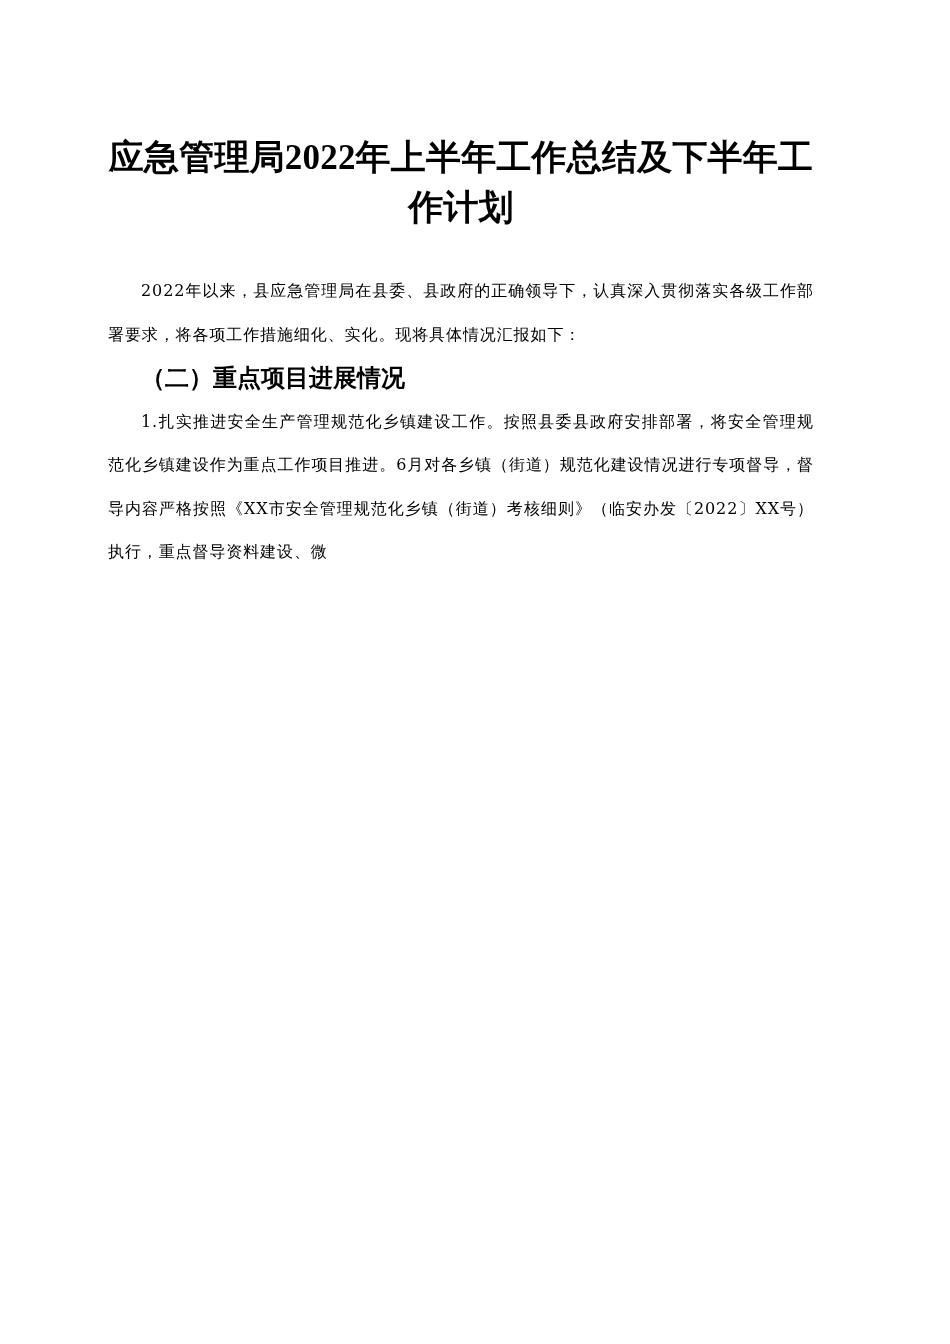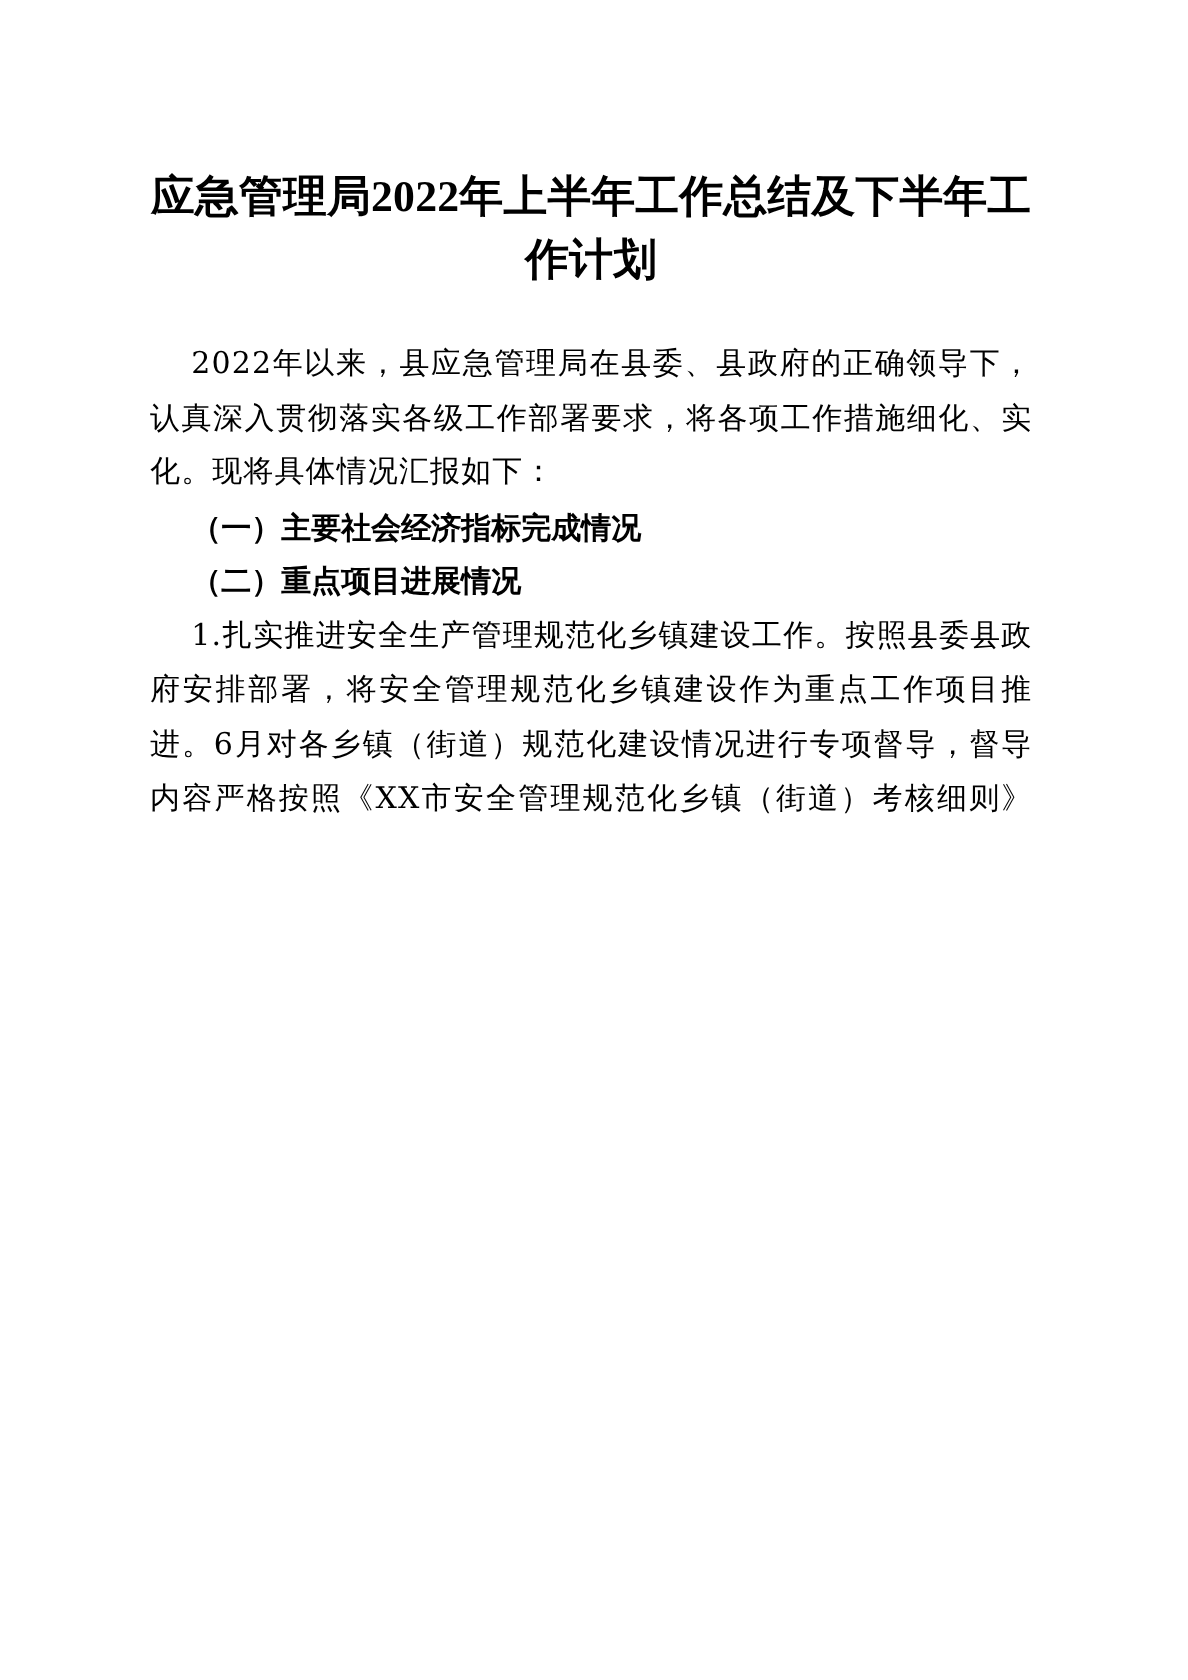--- a/index.html
+++ b/index.html
@@ -13,21 +13,21 @@
     width: 950px;
     height: 1344px;
     background: #ffffff;
     margin: 0 auto;
     overflow: hidden;
     box-sizing: border-box;
   }
 
   .doc-body {
     position: absolute;
-    left: 120px;
+    left: 108px;
     top: 0;
     width: 706px;
   }
 
   
   .doc-title {
     font-family: "Liberation Serif", "DejaVu Serif", serif;
     font-weight: bold;
     font-size: 35px;
     line-height: 50px;
@@ -58,21 +58,21 @@
     line-height: 43.5px;
     color: #000000;
     margin: 0;
     text-indent: 33px;
     word-break: break-all;
   }
 
   
   .body-para {
     font-family: "DejaVu Serif", "Liberation Serif", serif;
-    font-size: 24px;
+    font-size: 16px;
     line-height: 43.5px;
     color: #000000;
     margin: 0;
     text-indent: 33px;
     text-align: justify;
     text-justify: inter-ideograph;
     word-break: break-all;
     letter-spacing: 0.9px;
   }
 
@@ -87,21 +87,20 @@
 <body>
 
 <div class="page">
   <div class="doc-body">
 
     <h1 class="doc-title">应急管理局2022年上半年工作总结及下半年工作计划</h1>
 
     <p class="body-para gap-before-intro">2022年以来，县应急管理局在县委、县政府的正确领导下，认真深入贯彻落实各级工作部署要求，将各项工作措施细化、实化。现将具体情况汇报如下：</p>
 
 
-    <h3 class="h2-line">（一）主要社会经济指标完成情况</h3>
 
 
     <h3 class="h2-line">（二）重点项目进展情况</h3>
 
     <div class="last-para-clip">
       <p class="body-para">1.扎实推进安全生产管理规范化乡镇建设工作。按照县委县政府安排部署，将安全管理规范化乡镇建设作为重点工作项目推进。6月对各乡镇（街道）规范化建设情况进行专项督导，督导内容严格按照《XX市安全管理规范化乡镇（街道）考核细则》（临安办发〔2022〕XX号）执行，重点督导资料建设、微</p>
     </div>
 
   </div>
 </div>

